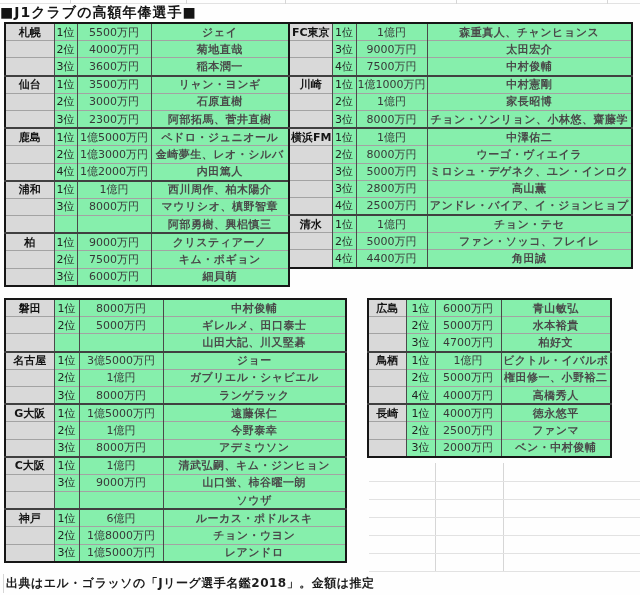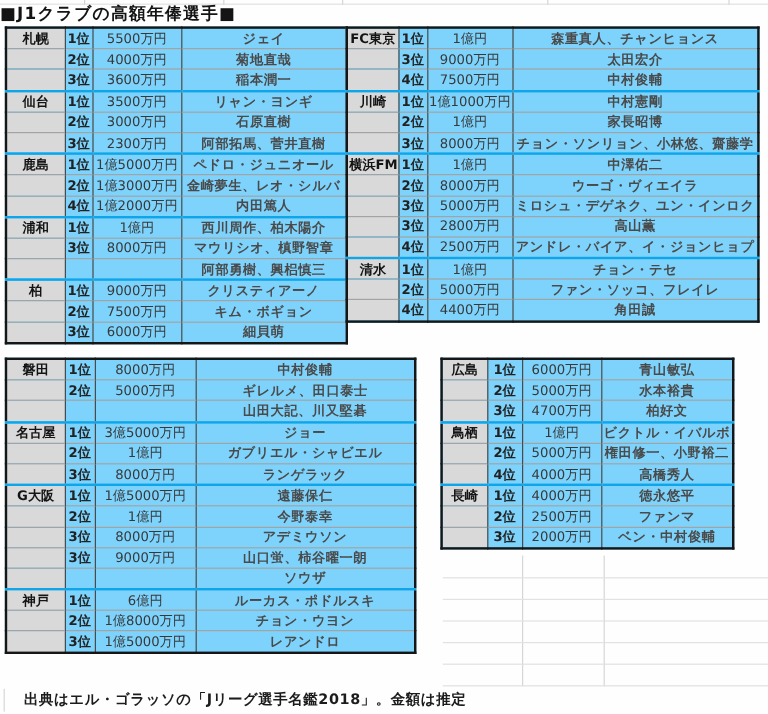--- a/index.html
+++ b/index.html
@@ -16,44 +16,44 @@
   .grid-line.h{height:1px;}
   .grid-line.v{width:1px;}
   .grid-line.lighter{background:#e2e2e2;}
 
   .title{
     position:absolute;top:3px;left:0;width:100%;
     text-align:left;font-size:14px;font-weight:bold;color:#141414;
     letter-spacing:1px;line-height:18px;
   }
   .source-note{
-    position:absolute;left:20px;top:575px;
+    position:absolute;left:6px;top:575px;
     font-size:12px;font-weight:bold;color:#1c1c1c;letter-spacing:0.5px;
     white-space:nowrap;
   }
 
   table.tbl{
     position:absolute;border-collapse:collapse;table-layout:fixed;
-    border:2px solid #161616;background:#7dd3fc;
+    border:2px solid #161616;background:#86efac;
   }
   .tbl td{
     height:16.2px;padding:0 1px;margin:0;
     text-align:center;vertical-align:middle;
     font-size:11px;color:#3d3d3d;
     border-left:1px solid #4a4a4a;
     border-top:1px solid #a3a3a3;
     overflow:hidden;white-space:nowrap;
   }
   .tbl tr:first-child td{border-top:none;}
-  .tbl tr.club-start td{border-top:2px solid #0ea5e9;}
+  .tbl tr.club-start td{border-top:2px solid #404040;}
   .tbl td.c-club{
     background:#d9d9d9;font-weight:bold;color:#141414;
     border-left:none;font-size:11px;
   }
-  .tbl td.c-rank{font-weight:bold;color:#222222;}
+  .tbl td.c-rank{font-weight:normal;color:#222222;}
   .tbl td.c-salary{color:#383838;}
   .tbl td.c-players{color:#4a4a4a;letter-spacing:0.5px;font-weight:bold;}
 
   
   #t-top-left{left:4px;top:22px;width:286px;}
   #t-top-right{left:288px;top:22px;width:345px;}
   #t-bottom-left{left:4px;top:298px;width:343px;}
   #t-bottom-right{left:367px;top:298px;width:245px;}
 </style>
 </head>
@@ -320,20 +320,26 @@
           <td class="c-club"></td>
           <td class="c-rank">2位</td>
           <td class="c-salary">1億円</td>
           <td class="c-players">今野泰幸</td>
         </tr>
         <tr>
           <td class="c-club"></td>
           <td class="c-rank">3位</td>
           <td class="c-salary">8000万円</td>
           <td class="c-players">アデミウソン</td>
+        </tr>
+        <tr class="club-start">
+          <td class="c-club">C大阪</td>
+          <td class="c-rank">1位</td>
+          <td class="c-salary">1億円</td>
+          <td class="c-players">清武弘嗣、キム・ジンヒョン</td>
         </tr>
         <tr>
           <td class="c-club"></td>
           <td class="c-rank">3位</td>
           <td class="c-salary">9000万円</td>
           <td class="c-players">山口蛍、柿谷曜一朗</td>
         </tr>
         <tr>
           <td class="c-club"></td>
           <td class="c-rank"></td>

